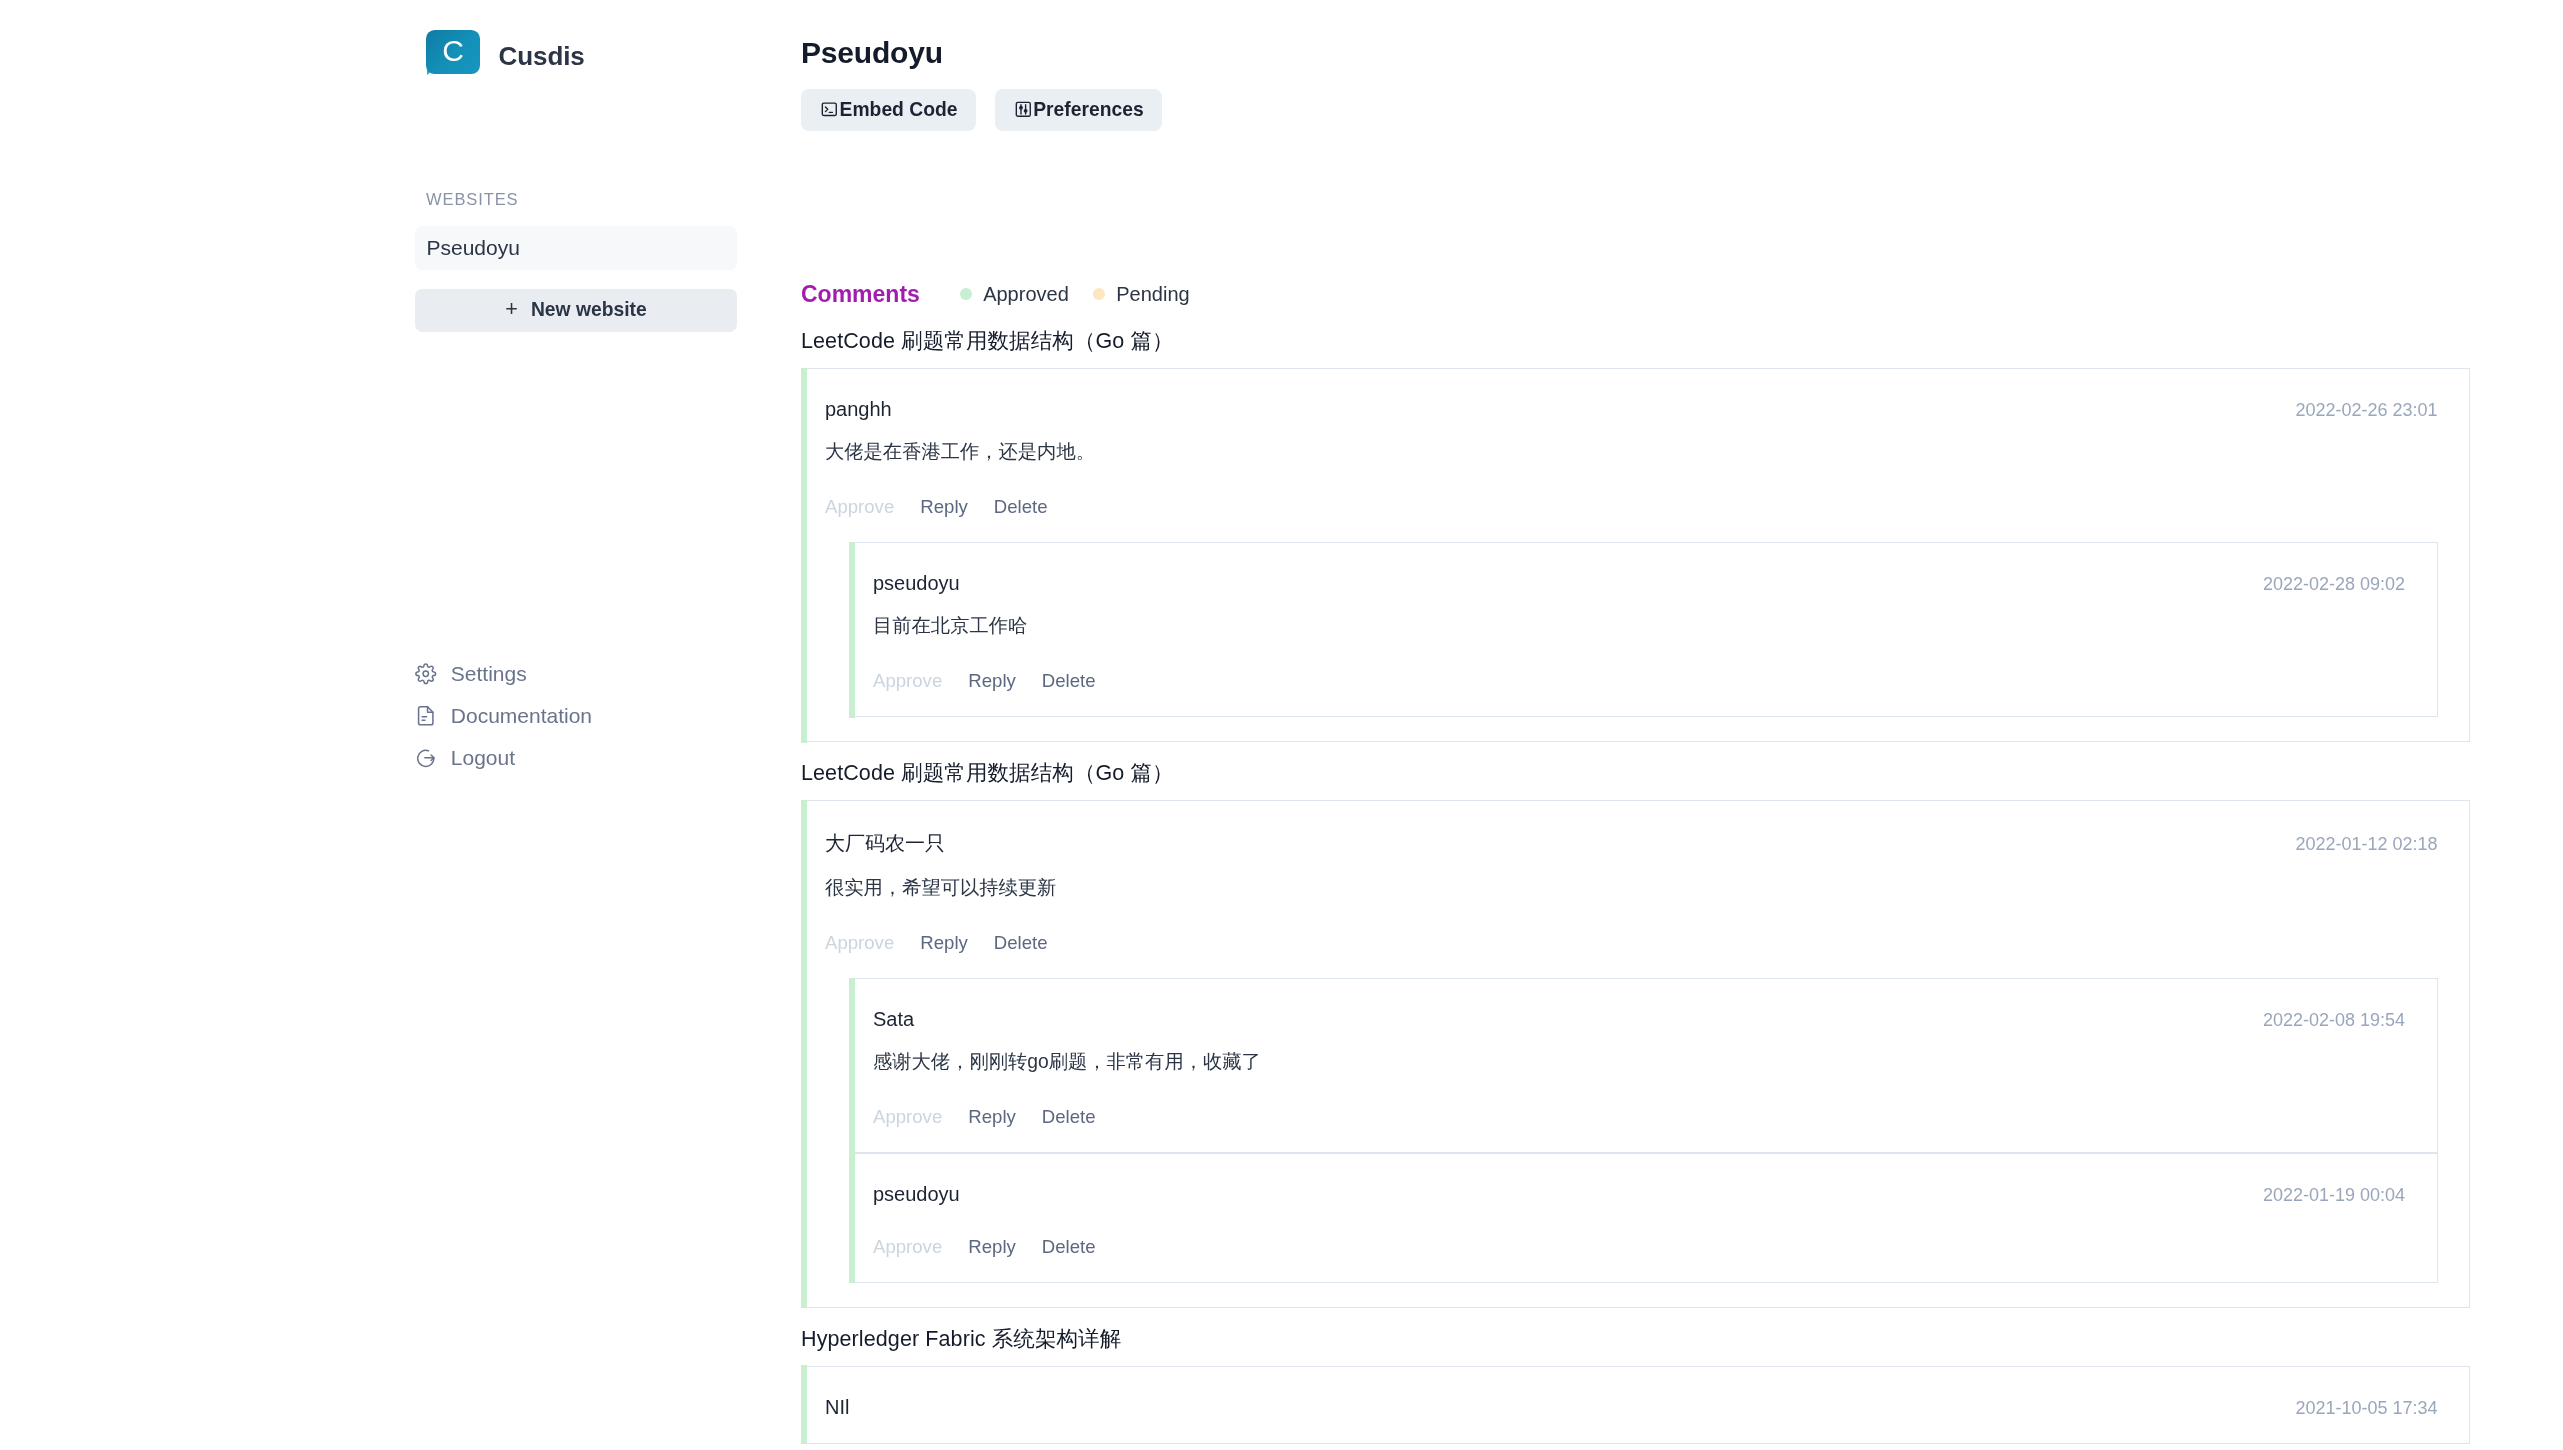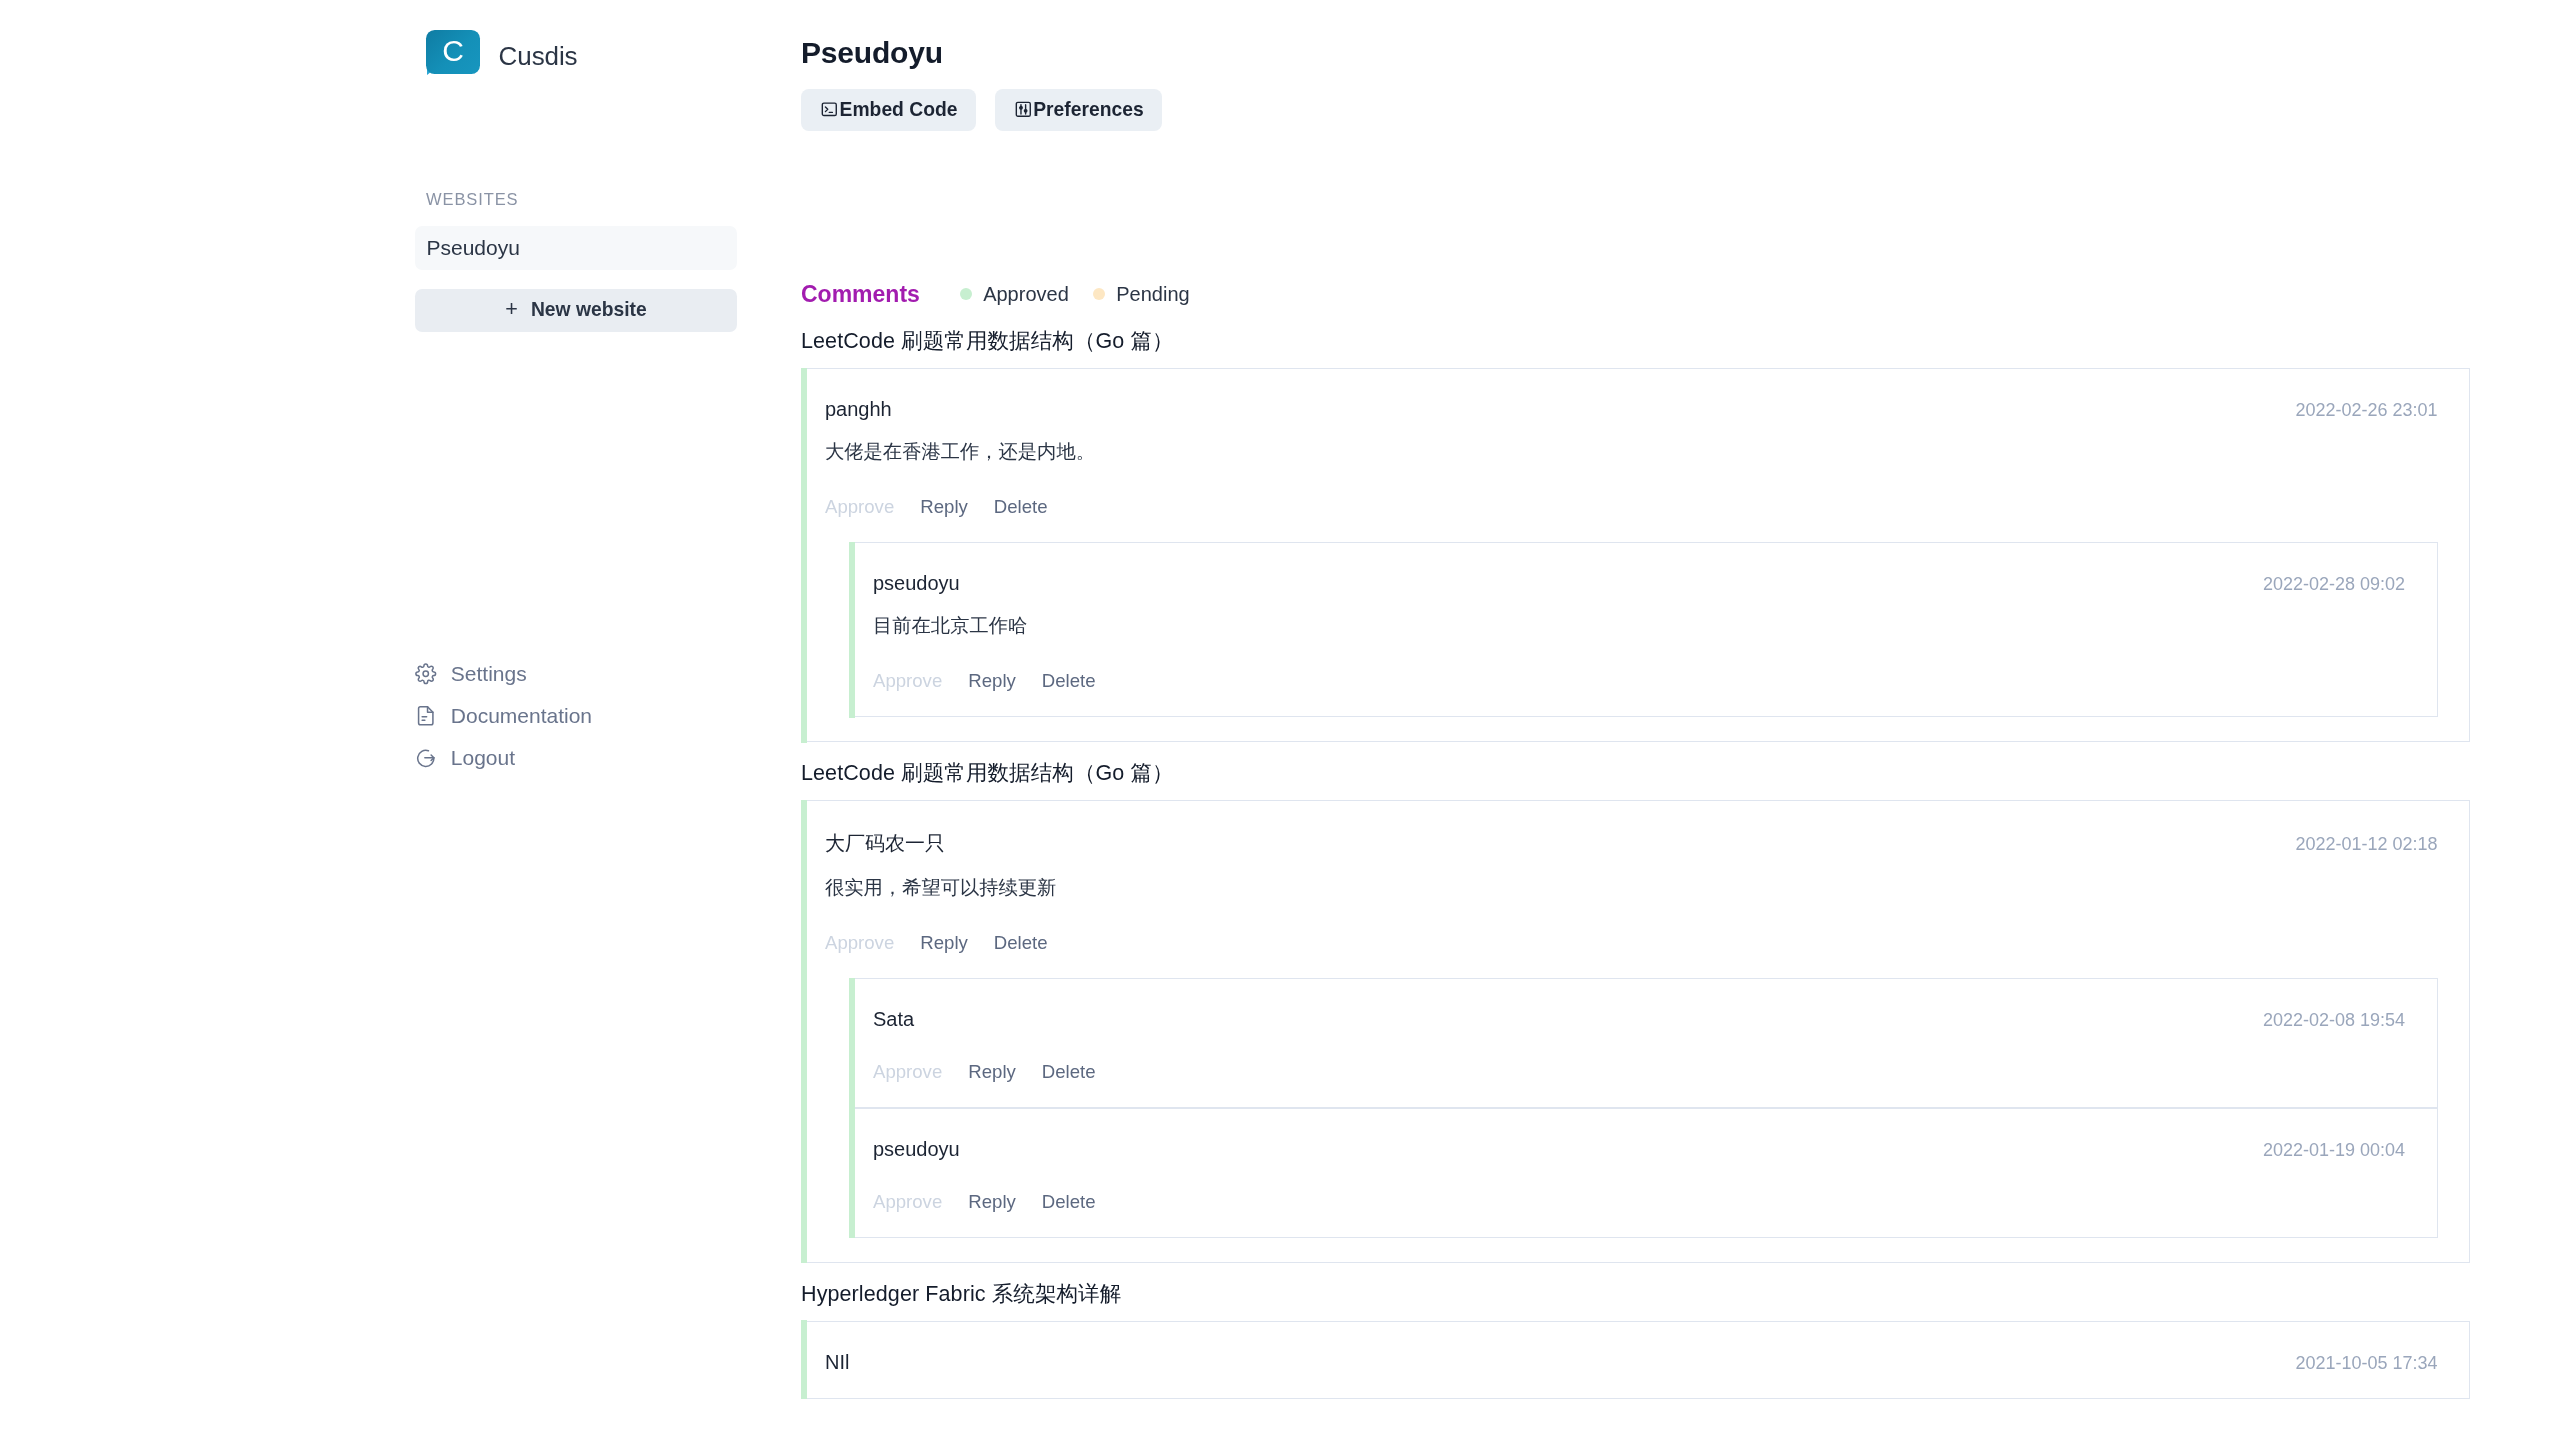--- a/index.html
+++ b/index.html
@@ -62,21 +62,21 @@
     display: flex; align-items: center; justify-content: center;
     color: #ffffff;
     font-size: 30px;
     font-weight: 400;
     font-family: "Liberation Sans", sans-serif;
     line-height: 1;
     padding-bottom: 1.4px;
   }
   .brand-name {
     font-size: 26px;
-    font-weight: normal;
+    font-weight: bold;
     color: #2b3545;
     letter-spacing: -0.1px;
   }
 
   .side-section-label {
     margin: 107px 0 0 426px;
     font-size: 16.5px;
     letter-spacing: 0.9px;
     color: #8a93a5;
     font-weight: 400;
@@ -431,20 +431,21 @@
           <button class="act">Reply</button>
           <button class="act">Delete</button>
         </div>
 
         <div class="reply-wrap">
           <div class="comment-card nested">
             <div class="comment-head">
               <div class="comment-author">Sata</div>
               <div class="comment-time">2022-02-08 19:54</div>
             </div>
+            <div class="comment-body">感谢大佬，刚刚转go刷题，非常有用，收藏了</div>
             <div class="comment-actions">
               <button class="act disabled">Approve</button>
               <button class="act">Reply</button>
               <button class="act">Delete</button>
             </div>
           </div>
 
           <div class="comment-card nested">
             <div class="comment-head">
               <div class="comment-author">pseudoyu</div>

